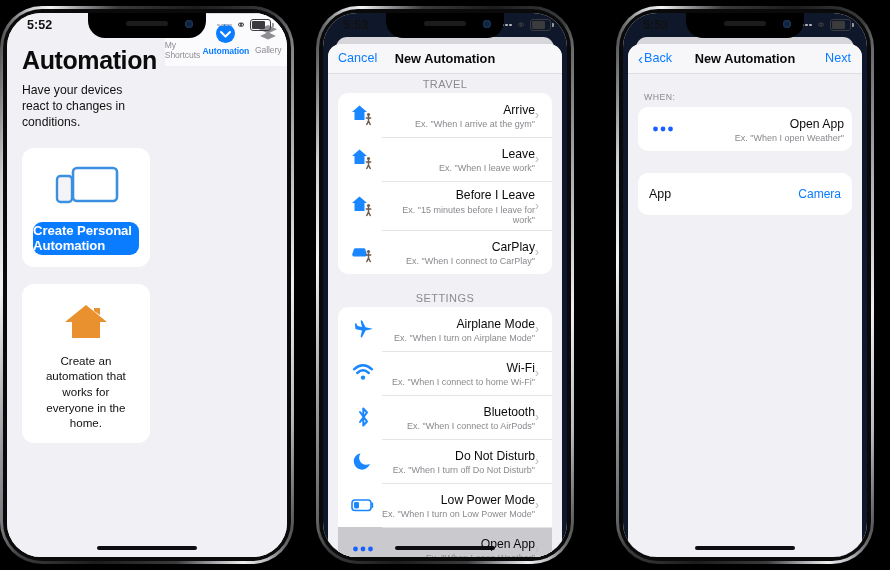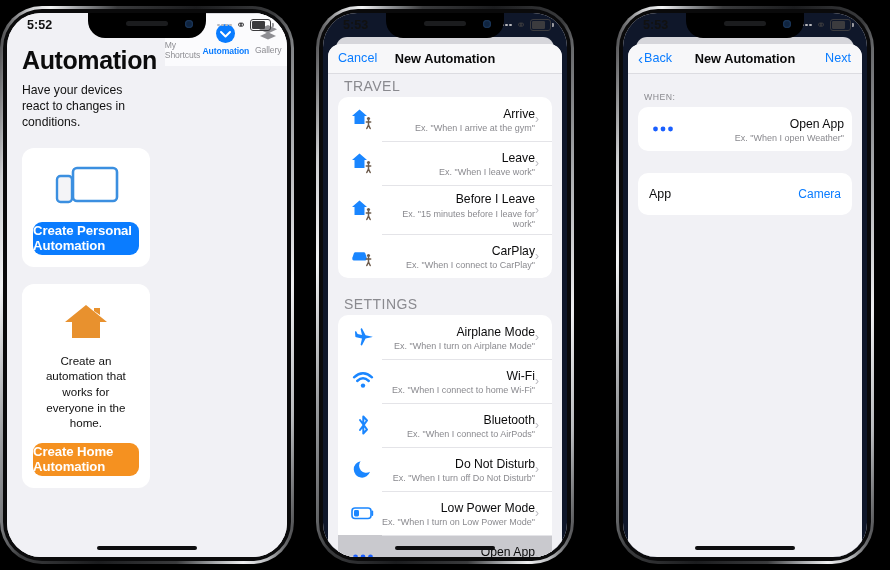--- a/index.html
+++ b/index.html
@@ -65,21 +65,21 @@
   .sheet{position:absolute;left:5px;right:5px;top:31px;bottom:0;background:#f1f1f5;
          border-top-left-radius:13px;border-top-right-radius:13px;overflow:hidden;display:flex;flex-direction:column;}
   .navbar{height:29px;background:#f7f7f9;border-bottom:1px solid #dcdce1;position:relative;flex:0 0 auto;}
   .nav-title{position:absolute;left:0;right:0;top:0;height:29px;line-height:29px;text-align:center;
              font-size:12.8px;font-weight:700;color:#0b0b0c;}
   .nav-left{position:absolute;left:10px;top:0;height:29px;line-height:29px;font-size:12.6px;color:#0a7cff;display:flex;align-items:center;gap:1px;}
   .nav-right{position:absolute;right:11px;top:0;height:29px;line-height:29px;font-size:12.6px;color:#0a7cff;}
   .chev-left{font-size:15px;line-height:1;font-weight:400;}
 
   .sheet-body{flex:1;overflow:hidden;position:relative;}
-  .sect-hdr{font-size:14px;color:#8a8a8f;letter-spacing:.45px;padding:4px 16px 3px;text-transform:uppercase;}
+  .sect-hdr{font-size:11px;color:#8a8a8f;letter-spacing:.45px;padding:4px 16px 3px;text-transform:uppercase;text-align:center;}
   .group{background:#fff;border-radius:10px;margin:0 10px;overflow:hidden;text-align:right;}
   .row{display:flex;align-items:center;min-height:36px;padding:4px 8px 4px 6px;position:relative;}
   .row + .row:before{content:"";position:absolute;left:44px;right:0;top:0;height:1px;background:#e4e4e8;}
   .row.sel{background:#c9c9ce;}
   .row-ico{width:38px;min-width:38px;display:flex;align-items:center;justify-content:center;}
   .row-txt{flex:1;min-width:0;}
   .row-title{font-size:12.2px;color:#0b0b0c;line-height:1.15;}
   .row-sub{font-size:9px;color:#8a8a8f;margin-top:1.5px;line-height:1.2;}
   .chev{color:#bcbcc2;font-size:12px;padding-right:5px;}
 
@@ -137,21 +137,20 @@
             <div class="cta blue">Create Personal Automation</div>
           </div>
 
           <div class="card">
             <div class="card-ico">
               <svg width="46" height="40" viewBox="0 0 46 40" aria-hidden="true">
                 <path d="M23 3 L44 20 L37 20 L37 36 L9 36 L9 20 L2 20 Z M31 6 L37 6 L37 13 L31 9 Z" fill="#e8912e"></path>
               </svg>
             </div>
             <div class="card-text">Create an automation that works for everyone in the home.</div>
-            <div class="cta orange">Create Home Automation</div>
           </div>
         </div>
 
         <div class="tabbar">
           <div class="tab">
             <span>
               <svg width="17" height="17" viewBox="0 0 17 17">
                   <rect x="0" y="0" width="7" height="7" rx="1.5" fill="#8e8e93"></rect>
                   <rect x="10" y="0" width="7" height="7" rx="1.5" fill="#8e8e93"></rect>
                   <rect x="0" y="10" width="7" height="7" rx="1.5" fill="#8e8e93"></rect>

